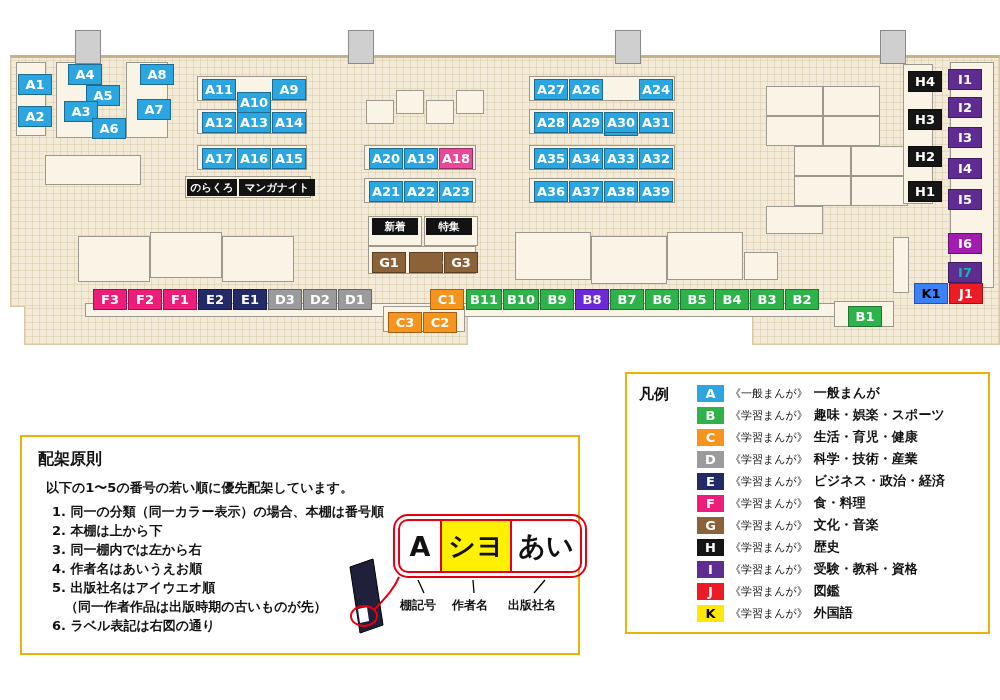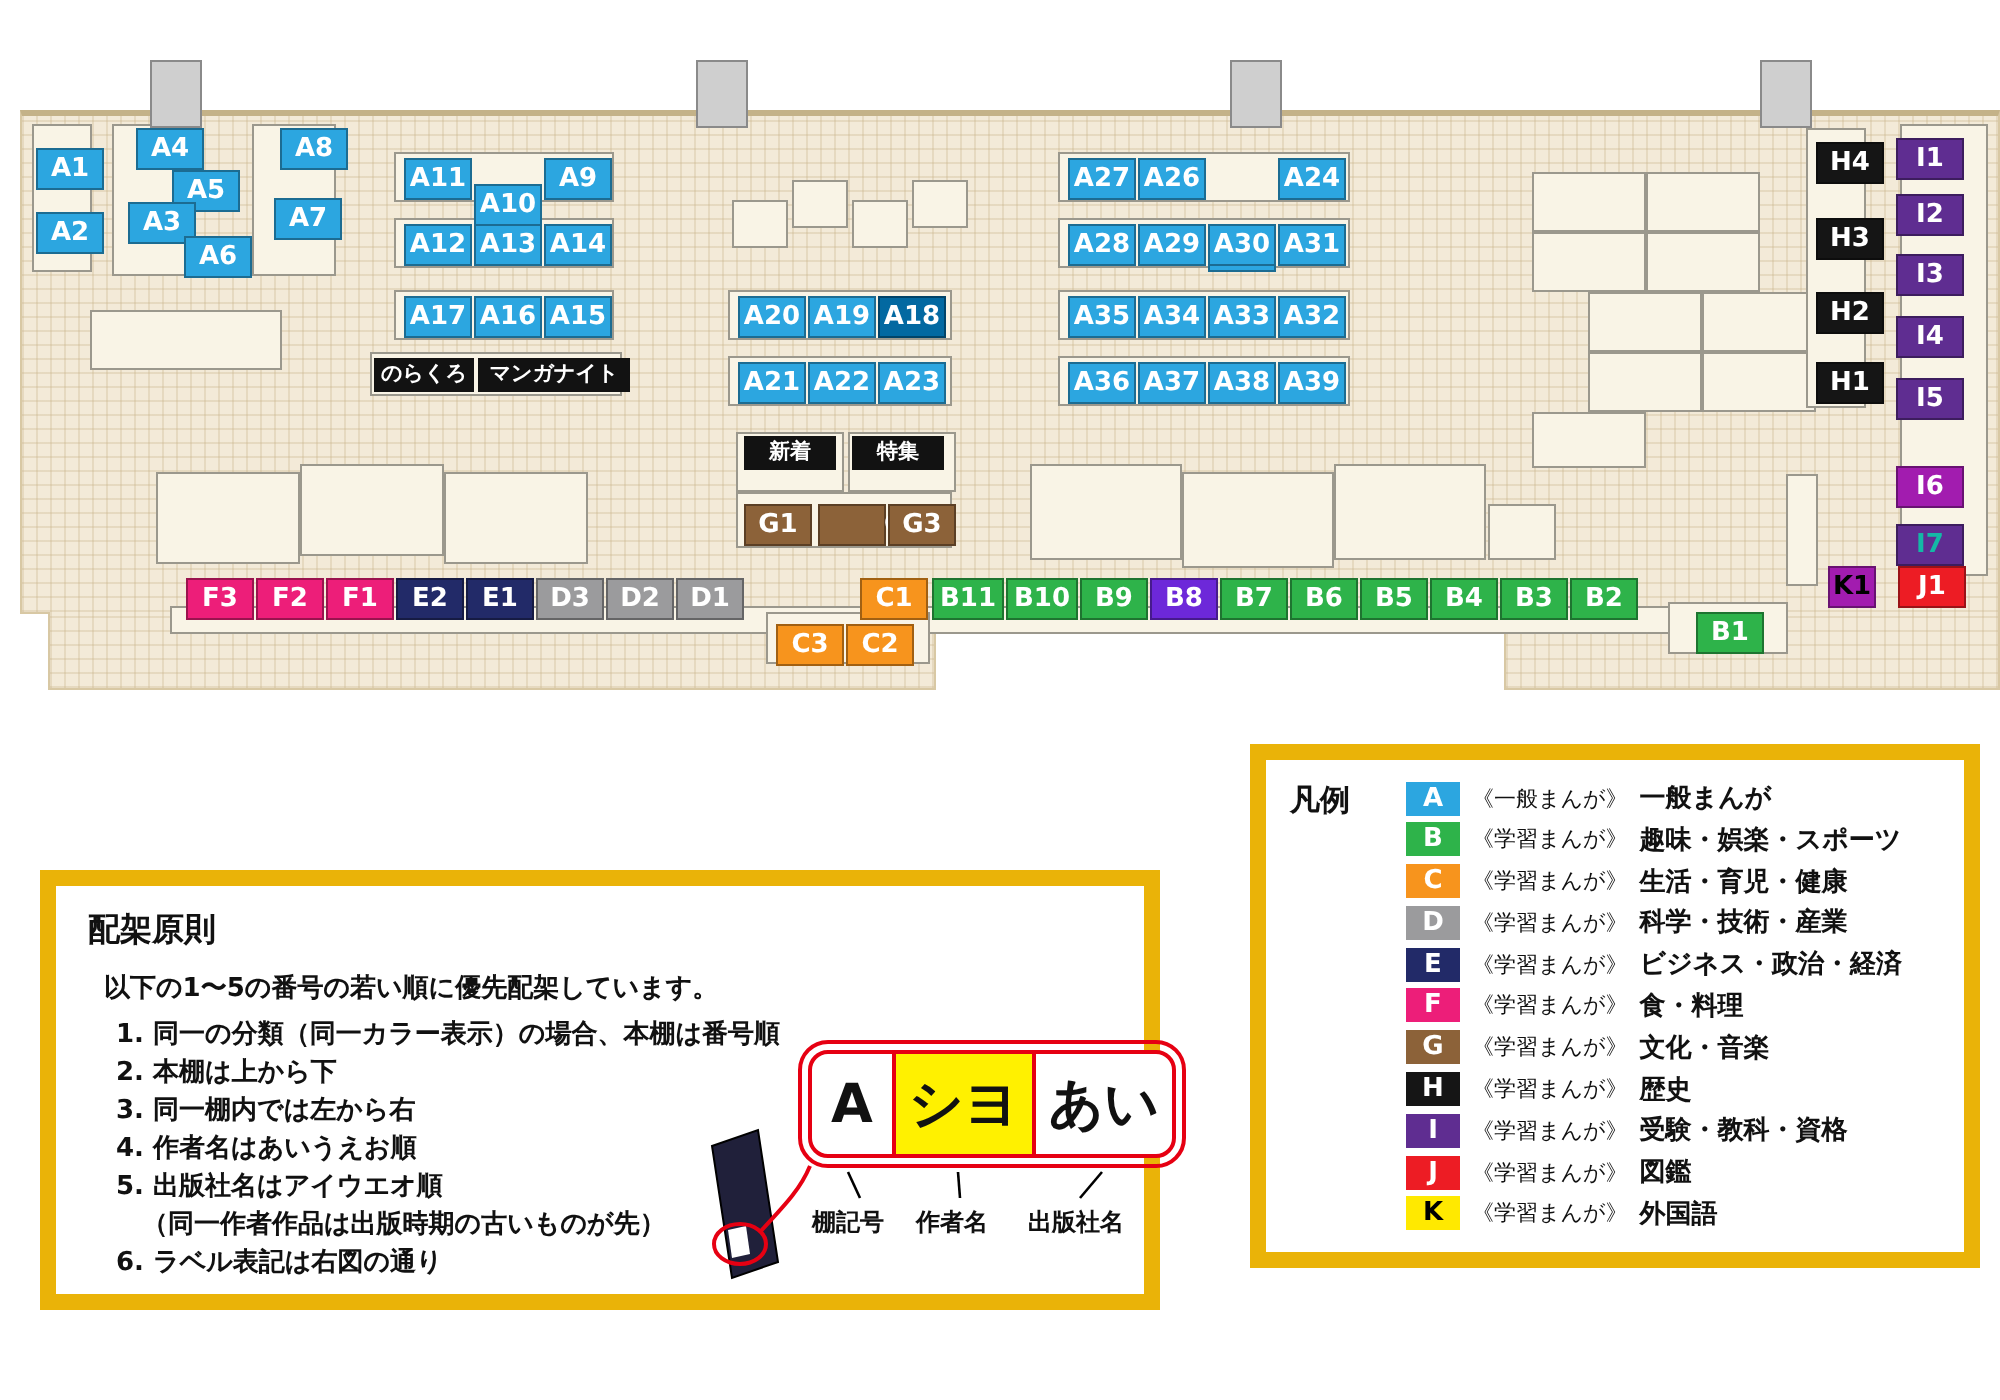--- a/index.html
+++ b/index.html
@@ -12,21 +12,21 @@
       repeating-linear-gradient(0deg,rgba(199,178,136,.30) 0,rgba(199,178,136,.30) 1px,transparent 1px,transparent 7px),
       repeating-linear-gradient(90deg,rgba(199,178,136,.30) 0,rgba(199,178,136,.30) 1px,transparent 1px,transparent 7px)}
   .floor-main{left:10px;top:55px;width:990px;height:252px;border-top:3px solid #c4b288}
   .floor-bl{left:24px;top:306px;width:444px;height:39px;border-top:none}
   .floor-br{left:752px;top:306px;width:248px;height:39px;border-top:none}
   .pillar{position:absolute;top:30px;width:26px;height:34px;background:#cfcfcf;border:1px solid #8a8a8a}
   .shelf{position:absolute;background:#f9f4e6;border:1px solid #9b988d}
   .slabel{position:absolute;height:21px;line-height:19px;text-align:center;font-size:13px;font-weight:bold;
     border:1px solid rgba(0,0,0,.35);letter-spacing:0}
   .mtag{position:absolute;height:17px;line-height:17px;background:#121212;color:#fff;font-size:10.5px;font-weight:bold;text-align:center}
-  .panel{position:absolute;background:#fff;border:8px solid #eab308}
+  .panel{position:absolute;background:#fff;border:2px solid #eab308}
   .legend{left:625px;top:372px;width:365px;height:262px;padding:10px 12px;display:flex;gap:8px}
   .legend-title{font-size:15px;font-weight:bold;width:50px;padding-top:1px}
   .legend-list{flex:1;display:flex;flex-direction:column;justify-content:space-between}
   .legend-item{display:flex;align-items:center;gap:6px}
   .legend-chip{width:27px;height:17px;line-height:17px;text-align:center;font-size:13px;font-weight:bold;flex:0 0 auto}
   .legend-prefix{font-size:11px;white-space:nowrap}
   .legend-name{font-size:13px;font-weight:bold;white-space:nowrap}
   .principles{left:20px;top:435px;width:560px;height:220px;padding:12px 16px}
   .p-title{font-size:16px;font-weight:bold}
   .p-intro{font-size:13px;font-weight:600;margin:9px 0 5px 8px}
@@ -116,21 +116,21 @@
       <div class="slabel" style="left: 237px; top: 79px; width: 34px; background: rgb(44, 166, 224); color: rgb(255, 255, 255); margin-top: 13px;">A10</div>
       <div class="slabel" style="left: 272px; top: 79px; width: 34px; background: rgb(44, 166, 224); color: rgb(255, 255, 255);">A9</div>
       <div class="slabel" style="left: 202px; top: 112px; width: 34px; background: rgb(44, 166, 224); color: rgb(255, 255, 255);">A12</div>
       <div class="slabel" style="left: 237px; top: 112px; width: 34px; background: rgb(44, 166, 224); color: rgb(255, 255, 255);">A13</div>
       <div class="slabel" style="left: 272px; top: 112px; width: 34px; background: rgb(44, 166, 224); color: rgb(255, 255, 255);">A14</div>
       <div class="slabel" style="left: 202px; top: 148px; width: 34px; background: rgb(44, 166, 224); color: rgb(255, 255, 255);">A17</div>
       <div class="slabel" style="left: 237px; top: 148px; width: 34px; background: rgb(44, 166, 224); color: rgb(255, 255, 255);">A16</div>
       <div class="slabel" style="left: 272px; top: 148px; width: 34px; background: rgb(44, 166, 224); color: rgb(255, 255, 255);">A15</div>
       <div class="slabel" style="left: 369px; top: 148px; width: 34px; background: rgb(44, 166, 224); color: rgb(255, 255, 255);">A20</div>
       <div class="slabel" style="left: 404px; top: 148px; width: 34px; background: rgb(44, 166, 224); color: rgb(255, 255, 255);">A19</div>
-      <div class="slabel" style="left: 439px; top: 148px; width: 34px; background: #0369a1; color: rgb(255, 255, 255);">A18</div>
+      <div class="slabel" style="left: 439px; top: 148px; width: 34px; background: #ec4899; color: rgb(255, 255, 255);">A18</div>
       <div class="slabel" style="left: 369px; top: 181px; width: 34px; background: rgb(44, 166, 224); color: rgb(255, 255, 255);">A21</div>
       <div class="slabel" style="left: 404px; top: 181px; width: 34px; background: rgb(44, 166, 224); color: rgb(255, 255, 255);">A22</div>
       <div class="slabel" style="left: 439px; top: 181px; width: 34px; background: rgb(44, 166, 224); color: rgb(255, 255, 255);">A23</div>
       <div class="slabel" style="left: 534px; top: 79px; width: 34px; background: rgb(44, 166, 224); color: rgb(255, 255, 255);">A27</div>
       <div class="slabel" style="left: 569px; top: 79px; width: 34px; background: rgb(44, 166, 224); color: rgb(255, 255, 255);">A26</div>
       <div class="slabel" style="left: 604px; top: 79px; width: 34px; background: rgb(44, 166, 224); color: rgb(255, 255, 255); margin-top: 36px;">A25</div>
       <div class="slabel" style="left: 639px; top: 79px; width: 34px; background: rgb(44, 166, 224); color: rgb(255, 255, 255);">A24</div>
       <div class="slabel" style="left: 534px; top: 112px; width: 34px; background: rgb(44, 166, 224); color: rgb(255, 255, 255);">A28</div>
       <div class="slabel" style="left: 569px; top: 112px; width: 34px; background: rgb(44, 166, 224); color: rgb(255, 255, 255);">A29</div>
       <div class="slabel" style="left: 604px; top: 112px; width: 34px; background: rgb(44, 166, 224); color: rgb(255, 255, 255);">A30</div>
@@ -172,21 +172,21 @@
       <div class="slabel" style="left: 908px; top: 109px; width: 34px; background: rgb(21, 21, 21); color: rgb(255, 255, 255);">H3</div>
       <div class="slabel" style="left: 908px; top: 146px; width: 34px; background: rgb(21, 21, 21); color: rgb(255, 255, 255);">H2</div>
       <div class="slabel" style="left: 908px; top: 181px; width: 34px; background: rgb(21, 21, 21); color: rgb(255, 255, 255);">H1</div>
       <div class="slabel" style="left: 948px; top: 69px; width: 34px; background: rgb(95, 45, 145); color: rgb(255, 255, 255);">I1</div>
       <div class="slabel" style="left: 948px; top: 97px; width: 34px; background: rgb(95, 45, 145); color: rgb(255, 255, 255);">I2</div>
       <div class="slabel" style="left: 948px; top: 127px; width: 34px; background: rgb(95, 45, 145); color: rgb(255, 255, 255);">I3</div>
       <div class="slabel" style="left: 948px; top: 158px; width: 34px; background: rgb(95, 45, 145); color: rgb(255, 255, 255);">I4</div>
       <div class="slabel" style="left: 948px; top: 189px; width: 34px; background: rgb(95, 45, 145); color: rgb(255, 255, 255);">I5</div>
       <div class="slabel" style="left: 948px; top: 233px; width: 34px; background: #a21caf; color: rgb(255, 255, 255);">I6</div>
       <div class="slabel" style="left: 948px; top: 262px; width: 34px; background: rgb(95, 45, 145); color: #14b8a6;">I7</div>
-      <div class="slabel" style="left: 914px; top: 283px; width: 24px; background: #a21caf; color: rgb(0, 0, 0);">K1</div>
+      <div class="slabel" style="left: 914px; top: 283px; width: 34px; background: #3b82f6; color: rgb(0, 0, 0);">K1</div>
       <div class="slabel" style="left: 949px; top: 283px; width: 34px; background: rgb(237, 28, 36); color: rgb(255, 255, 255);">J1</div>
     </div>
 
   <div class="panel legend">
     <div class="legend-title">凡例</div>
     <div class="legend-list">
         <div class="legend-item">
           <div class="legend-chip" style="background: rgb(44, 166, 224); color: rgb(255, 255, 255);">A</div>
           <div class="legend-prefix">《一般まんが》</div>
           <div class="legend-name">一般まんが</div>

